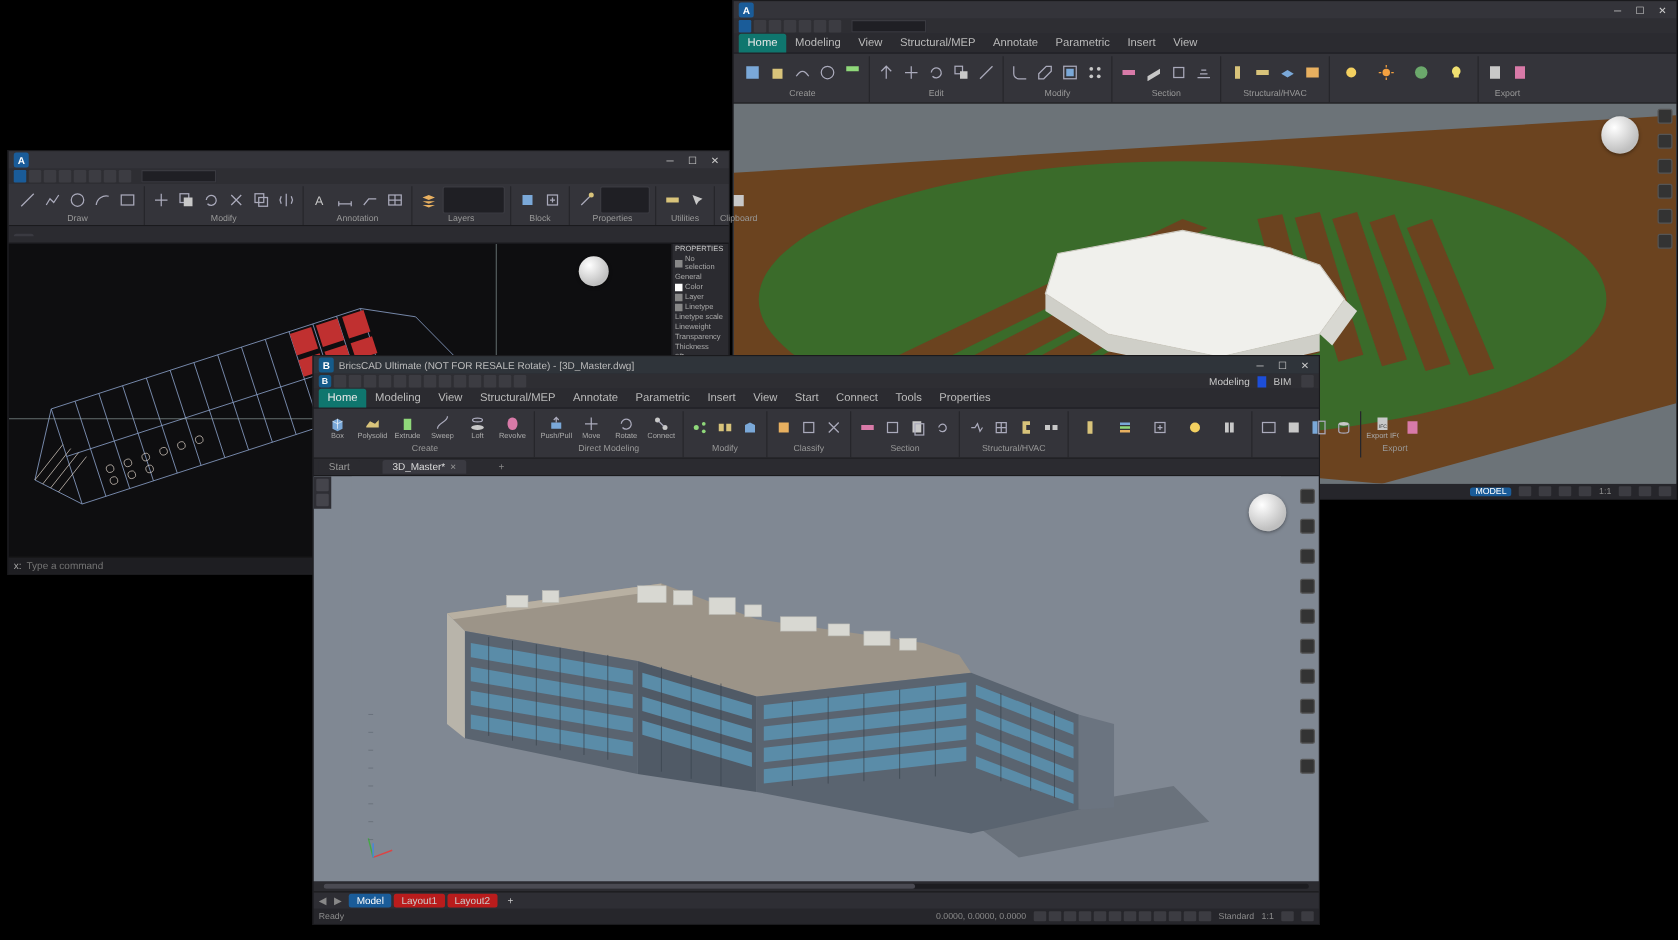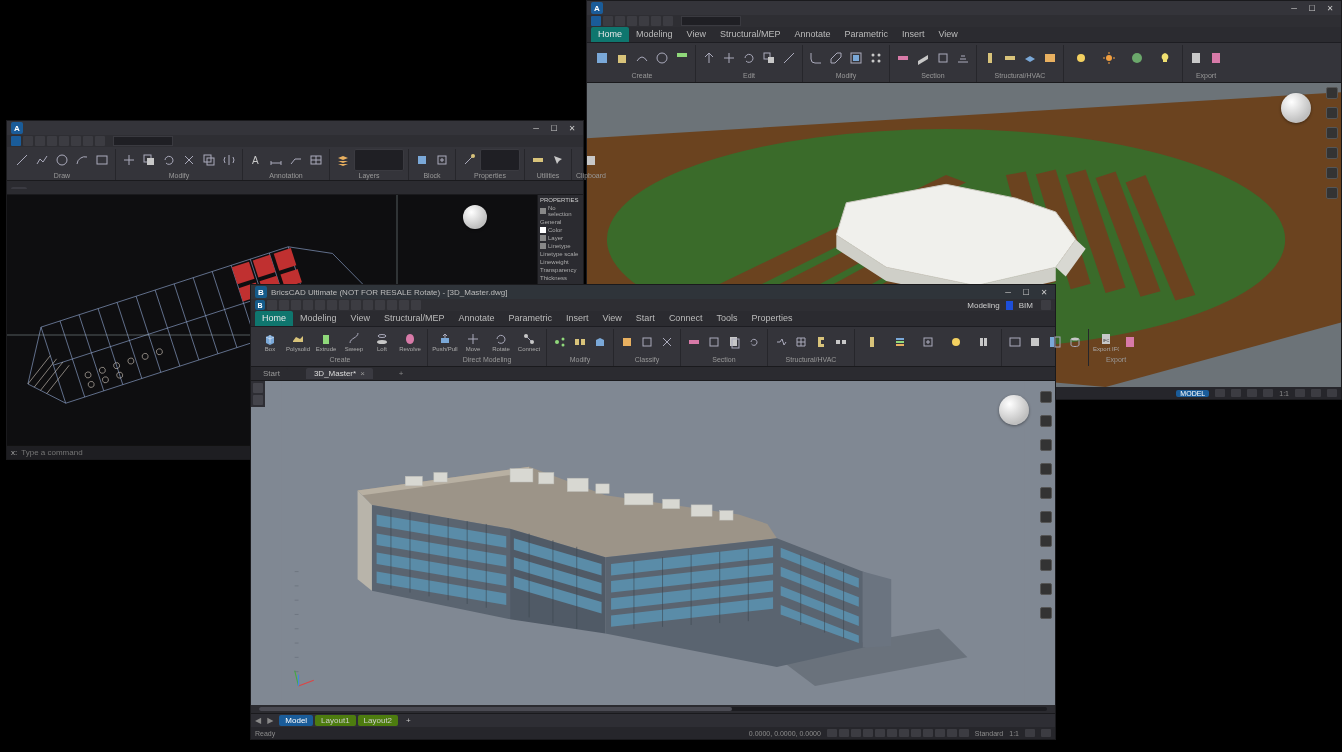--- a/index.html
+++ b/index.html
@@ -173,21 +173,21 @@
   .layout-tabs {
     height: 14px;
     background: #2e2e34;
     display: flex; align-items: center; gap: 2px;
     padding: 0 4px;
     font-size: 8px;
     border-top: 1px solid #1a1a1d;
   }
   .layout-tab {
     padding: 1px 6px;
-    background: #4d7c0f;
+    background: #b91c1c;
     color: #ccc;
     border-radius: 2px;
   }
   .layout-tab.active { background: #1a5c99; color: #fff; }
   .statusbar {
     height: 12px;
     background: #26262b;
     display: flex; align-items: center;
     font-size: 7px;
     color: #8c8c8c;

